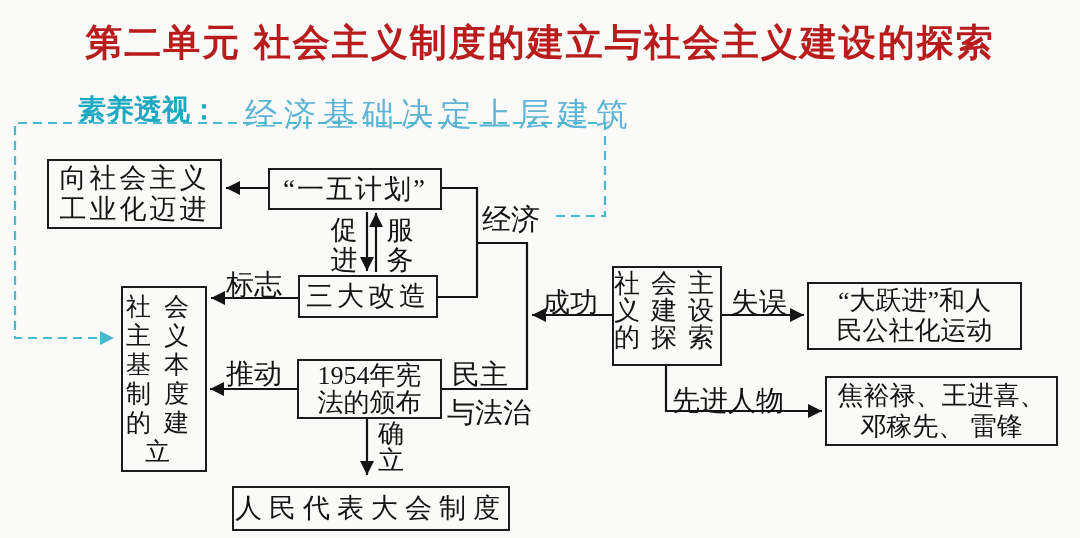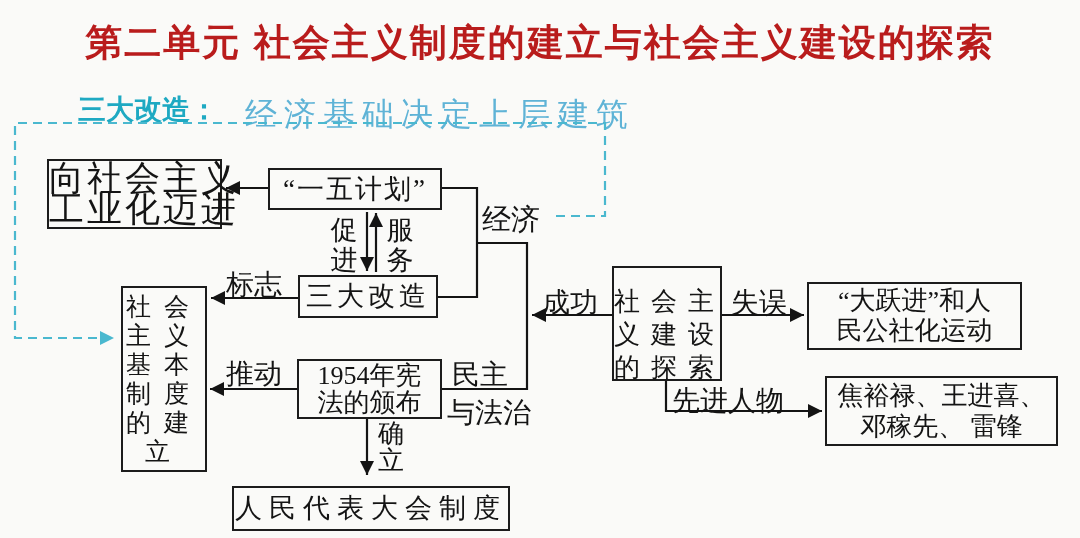--- a/index.html
+++ b/index.html
@@ -37,27 +37,27 @@
   .box{
     position:absolute;
     border:2px solid var(--box-border,#1c1c1c);
     background:var(--bg,#fafaf8);
     text-align:center;white-space:nowrap;
     box-sizing:content-box;
   }
   .lbl{position:absolute;white-space:nowrap;font-size:28px;}
   .vlbl{position:absolute;text-align:center;}
   
-  .bx-a{left:47px;top:159px;width:171px;height:64px;font-size:35px;line-height:31px;letter-spacing:3px;padding-top:2px;}
+  .bx-a{left:47px;top:159px;width:171px;height:64px;font-size:27px;line-height:31px;letter-spacing:3px;padding-top:2px;}
   .bx-b{left:268px;top:168px;width:170px;height:38px;font-size:27px;line-height:38px;letter-spacing:2px;}
   .bx-c{left:298px;top:275px;width:136px;height:39px;font-size:27px;line-height:39px;letter-spacing:4px;}
   .bx-d{left:121px;top:254px;width:82px;height:178px;font-size:25px;line-height:29px;letter-spacing:13px;padding-top:4px;margin-top:32px;}
   .bx-e{left:297px;top:359px;width:141px;height:55px;font-size:26px;line-height:27px;padding-top:1px;}
   .bx-f{left:232px;top:478px;width:274px;height:41px;font-size:27px;line-height:41px;letter-spacing:7px;margin-top:8px;}
-  .bx-g{left:612px;top:266px;width:106px;height:94px;font-size:26px;line-height:33px;letter-spacing:11px;padding-top:17px;}
+  .bx-g{left:612px;top:266px;width:106px;height:94px;font-size:26px;line-height:27px;letter-spacing:11px;padding-top:2px;}
   .bx-h{left:807px;top:282px;width:211px;height:62px;font-size:26px;line-height:30px;padding-top:2px;}
   .bx-i{left:825px;top:376px;width:229px;height:64px;font-size:26px;line-height:31px;padding-top:2px;}
   
   .lb-economy{left:482px;top:200px;font-size:29px;}
   .lb-marker{left:226px;top:266px;}
   .lb-push{left:226px;top:355px;}
   .lb-democracy{left:452px;top:356px;}
   .lb-ruleoflaw{left:447px;top:394px;}
   .lb-success{left:542px;top:284px;}
   .lb-mistake{left:731px;top:284px;}
@@ -66,21 +66,21 @@
   .lb-serve{left:385px;top:215px;width:30px;font-size:27px;line-height:30px;}
   .lb-establish{left:377px;top:420px;width:28px;font-size:26px;line-height:27px;}
 </style>
 </head>
 <body>
 
 <div class="stage">
 
   <div class="title">第二单元 社会主义制度的建立与社会主义建设的探索</div>
 
-  <div class="legend-label">三大改造：</div>
+  <div class="legend-label">素养透视：</div>
   <div class="legend-text">经济基础决定上层建筑</div>
 
   <svg class="wires" viewBox="0 0 1080 538" aria-hidden="true">
     <defs>
       <marker id="ahb" viewBox="0 0 10 10" refX="10" refY="5" markerUnits="userSpaceOnUse" markerWidth="17" markerHeight="14" orient="auto">
         <path class="mkb" d="M0,0 L10,5 L0,10 z"></path>
       </marker>
       <marker id="aht" viewBox="0 0 10 10" refX="10" refY="5" markerUnits="userSpaceOnUse" markerWidth="17" markerHeight="14" orient="auto">
         <path class="mkt" d="M0,0 L10,5 L0,10 z"></path>
       </marker>

